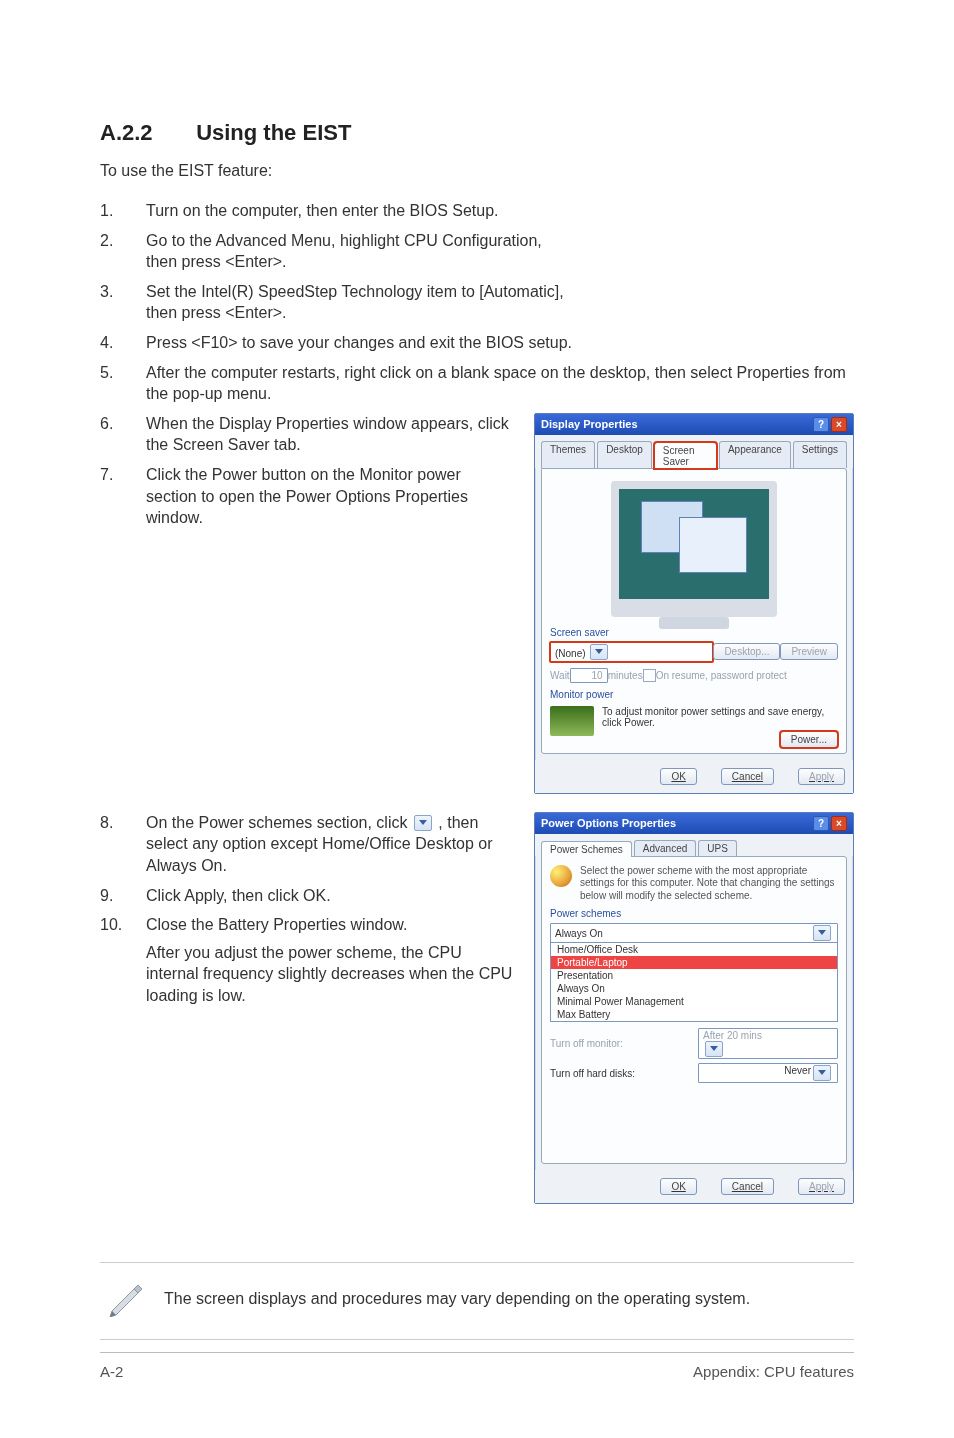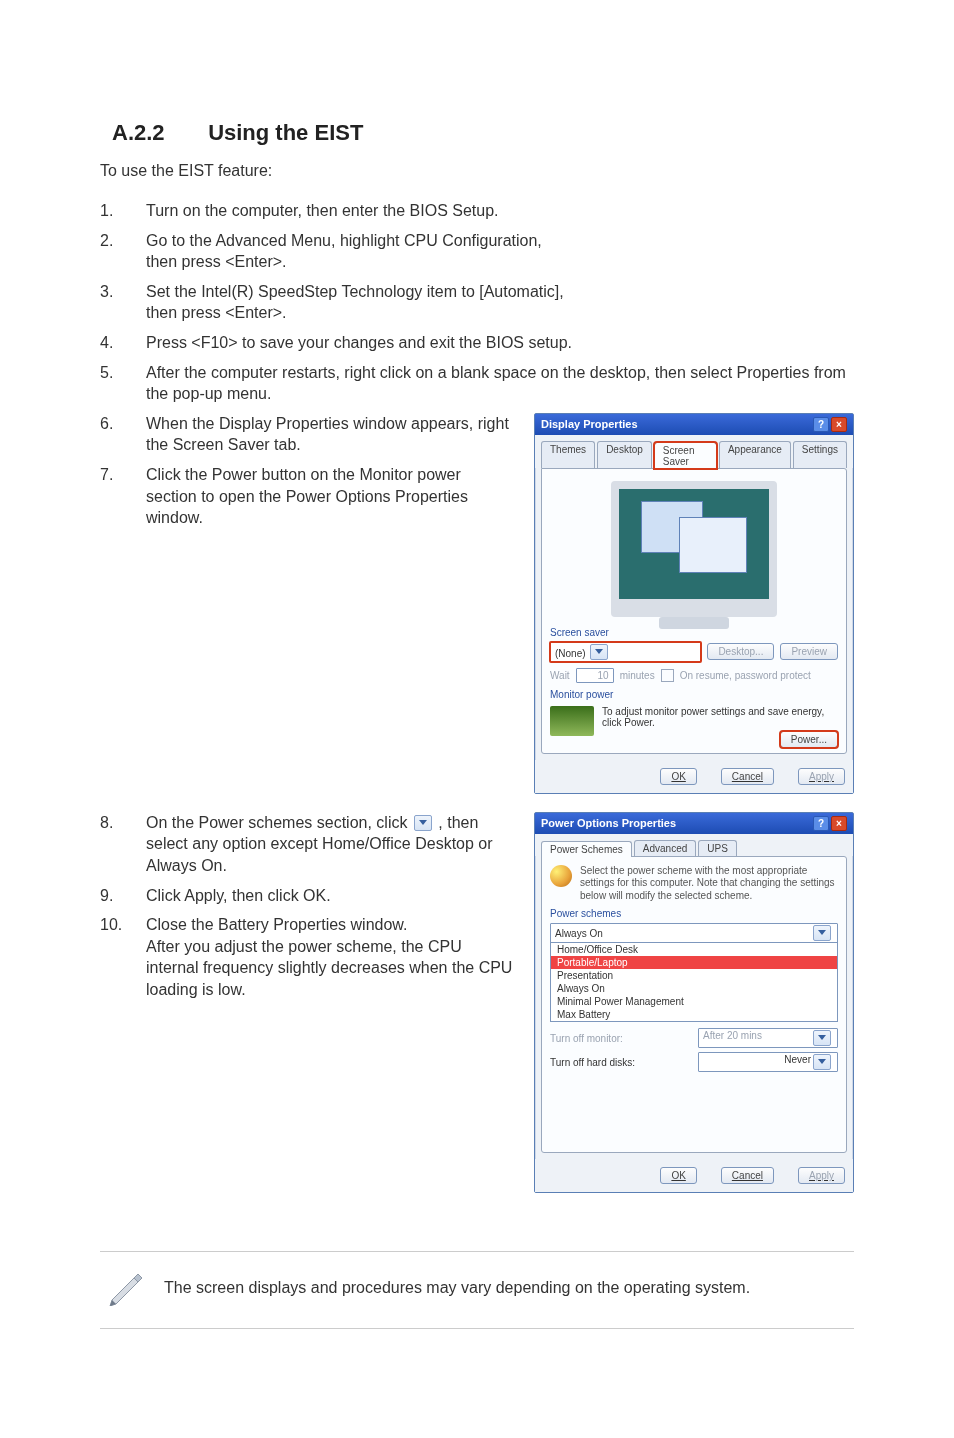--- a/index.html
+++ b/index.html
@@ -13,21 +13,21 @@
   .page {
     padding: 120px 100px 60px 100px;
     box-sizing: border-box;
     min-height: 1438px;
     position: relative;
   }
   h2 {
     font-size: 22px;
     font-weight: bold;
     color: #222;
-    margin: 0 0 16px 12px;
+    margin: 0 0 16px 0;
   }
   h2 .secnum { display:inline-block; width: 90px; }
   .lead {
     font-size: 16px;
     margin: 0 0 20px 0;
     color: #333;
   }
   ol.steps {
     list-style: none;
     padding: 0;
@@ -127,21 +127,21 @@
   }
   .monitor-preview::after{
     content:"";
     position:absolute; left:50%; bottom:-30px; transform:translateX(-50%);
     width:70px; height:12px; background:#cfd6e0; border-radius:3px;
   }
   .monitor-preview .win {
     position:absolute; background:#cfe0f5; border:1px solid #5f82b8;
   }
   .fieldset-label { color:#2a4f9e; font-size:10px; margin: 6px 0 4px 0; }
-  .inline-row { display:flex; align-items:center; gap:6px; flex-wrap:wrap; }
+  .inline-row { display:flex; align-items:center; flex-wrap:wrap; }
   .xp-select, .xp-input {
     border: 1px solid #7d97bd;
     background: #fff;
     font-size: 10px;
     padding: 1px 4px;
     border-radius: 1px;
   }
   .xp-select.full { flex:1 1 auto; }
   .xp-btn {
     border: 1px solid #7d97bd;
@@ -196,21 +196,21 @@
   .note-text { font-size:16px; line-height:1.35; color:#333; }
   .footer {
     position:absolute;
     bottom: 58px;
     left: 100px; right: 100px;
     border-top: 1px solid #bbb;
     padding-top: 10px;
     display:flex; justify-content:space-between;
     font-size: 15px; color:#555;
   }
-  .substep { }
+  .substep { margin-top:6px; }
   .icon-desc {
     display:flex; gap:8px; align-items:flex-start;
     font-size:10px; color:#555; line-height:1.25;justify-content:space-between;
   }
   .icon-desc .ic {
     width:22px;height:22px;background:radial-gradient(circle at 30% 30%, #fff176, #e8a23a 60%, #b56a12);
     border-radius:50%;
     flex:0 0 22px;
   }
 </style>
@@ -253,21 +253,21 @@
       <span class="num">5.</span>
       <span class="body">After the computer restarts, right click on a blank space on the desktop, then select Properties from the pop-up menu.</span>
     </li>
   </ol>
 
   <div class="row">
     <div class="col-text">
       <ol class="steps">
         <li>
           <span class="num">6.</span>
-          <span class="body">When the Display Properties window appears, right the Screen Saver tab.</span>
+          <span class="body">When the Display Properties window appears, click the Screen Saver tab.</span>
         </li>
         <li>
           <span class="num">7.</span>
           <span class="body">Click the Power button on the Monitor power section to open the Power Options Properties window.</span>
         </li>
       </ol>
     </div>
     <div class="col-fig">
 
       <div class="winbox">
@@ -382,21 +382,21 @@
             <div class="opt">Home/Office Desk</div>
             <div class="opt sel">Portable/Laptop</div>
             <div class="opt">Presentation</div>
             <div class="opt">Always On</div>
             <div class="opt">Minimal Power Management</div>
             <div class="opt">Max Battery</div>
           </div>
 
           <div class="kv-row" style="margin-top:4px;color:#9aa3b1;">
             <span>Turn off monitor:</span>
-            <span class="xp-select" style="width:130px;display:flex;justify-content:space-between;">
+            <span class="xp-select" style="width:130px;display:flex;justify-content:space-between;flex-direction:column;">
               <span>After 20 mins</span>
               <span class="callout-arrow"></span>
             </span>
           </div>
           <div class="kv-row">
             <span>Turn off hard disks:</span>
             <span class="xp-select" style="width:130px;display:flex;justify-content:flex-end;">
               <span>Never</span>
               <span class="callout-arrow"></span>
             </span>
@@ -416,13 +416,17 @@
     <div class="note-icon">
       <svg viewBox="0 0 40 40" width="40" height="40">
         <path d="M6 34 L28 12 L32 16 L10 38 L4 40 Z" fill="#d8dde4" stroke="#8e98a6" stroke-width="1"></path>
         <path d="M28 12 L32 8 L36 12 L32 16 Z" fill="#b8c2cf" stroke="#8e98a6" stroke-width="1"></path>
         <path d="M4 40 L6 34 L10 38 Z" fill="#6f7b8a"></path>
       </svg>
     </div>
     <div class="note-text">The screen displays and procedures may vary depending on the operating system.</div>
   </div>
 
+  <div class="footer">
+    <span>A-2</span>
+    <span>Appendix: CPU features</span>
+  </div>
 </div>
 
 </body></html>

